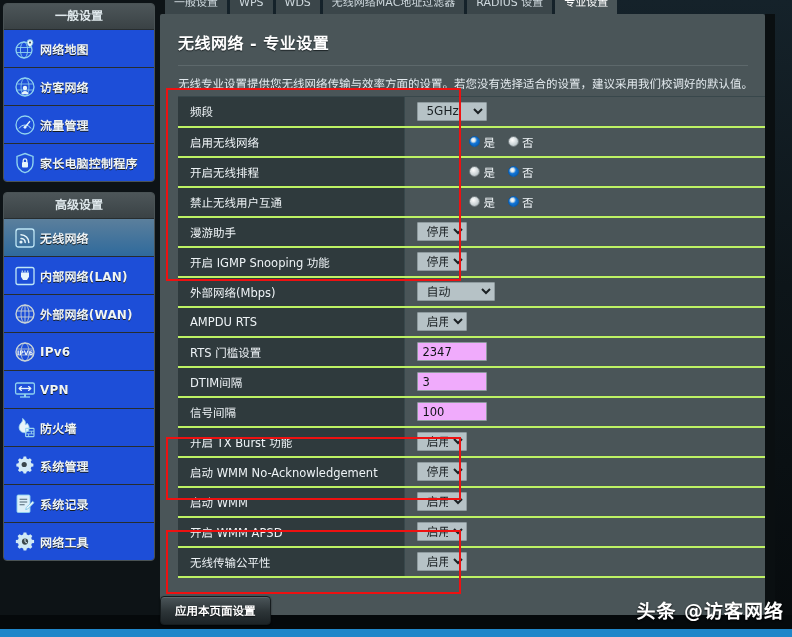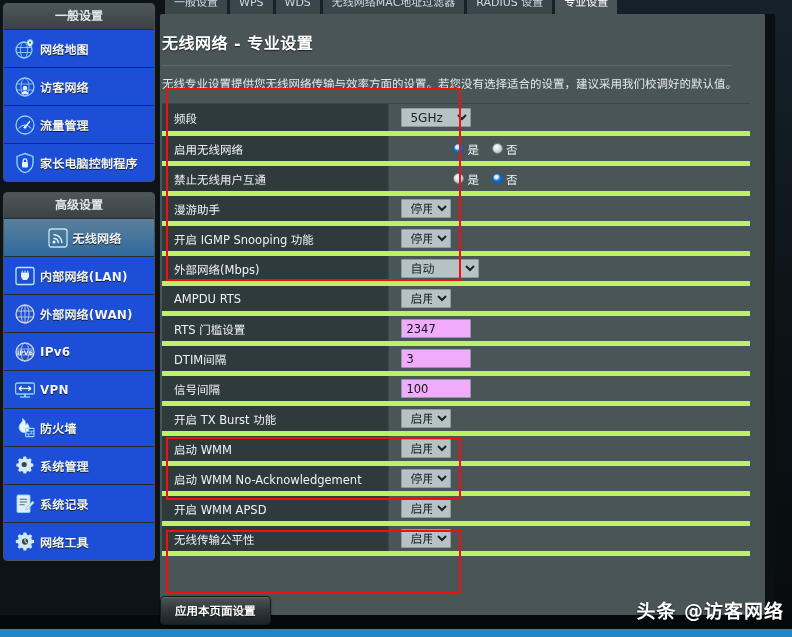--- a/index.html
+++ b/index.html
@@ -22,44 +22,44 @@
   
   .sidebar{position:absolute;left:3px;top:3px;width:152px;}
   .side-group{margin-bottom:10px;border:1px solid #4a5355;border-radius:4px;overflow:hidden;
     background:#33393b;}
   .side-head{height:25px;line-height:25px;text-align:center;font-size:12px;font-weight:bold;
     color:#dfe8ec;background:linear-gradient(180deg,#4d5659 0%,#3a4245 100%);
     border-bottom:1px solid #272d2f;}
   .side-item{display:flex;align-items:center;height:37px;padding-left:6px;
     border-bottom:1px solid #272d2f;background:#1d4ed8;cursor:pointer;}
   .side-item:last-child{border-bottom:none;}
-  .side-item.active{background:linear-gradient(180deg,#5b7f9c 0%,#2f6a9c 100%);justify-content:center;}
+  .side-item.active{background:linear-gradient(180deg,#5b7f9c 0%,#2f6a9c 100%);}
   .side-item .ico{width:30px;height:28px;flex:0 0 30px;display:flex;align-items:center;justify-content:center;}
   .side-item .lbl{font-size:12px;font-weight:bold;color:#eef4f7;letter-spacing:.2px;
     text-shadow:0 1px 0 #151a1c;}
 
   
   .tabs{position:absolute;left:165px;top:-12px;height:26px;display:flex;gap:3px;z-index:5;}
   .tab{height:26px;line-height:30px;padding:0 9px;font-size:11px;color:#cfd9de;
     background:#3b464a;border-radius:3px 3px 0 0;white-space:nowrap;cursor:pointer;}
   .tab.active{background:#4a5558;color:#fff;}
 
   
   .main{position:absolute;left:160px;top:14px;width:605px;height:601px;
     background:#4a5558;border-radius:2px;}
-  .main-inner{padding:16px 0 0 2px;}
+  .main-inner{padding:16px 0 0 18px;}
   .page-title{font-size:16px;font-weight:bold;color:#ffffff;letter-spacing:.5px;
     text-shadow:0 1px 1px #1c2325;margin:0 0 11px 0;}
   .title-rule{width:570px;height:1px;background:#5d686b;margin-bottom:10px;}
-  .page-desc{font-size:11.5px;color:#e3eaee;line-height:16px;width:575px;margin-bottom:11px;}
+  .page-desc{font-size:11.5px;color:#e3eaee;line-height:16px;width:575px;margin-bottom:4px;}
 
   
   .tbl{width:588px;border-collapse:collapse;}
   .tbl tr{height:30px;}
-  .tbl td{border-bottom:5px solid #bef264;vertical-align:middle;margin-top:32px;}
+  .tbl td{border-bottom:2px solid #bef264;vertical-align:middle;margin-top:32px;}
   .tbl tr:first-child td{border-top:1px solid #38474b;}
   td.lab{width:222px;background:#2f3a3d;padding-left:12px;font-size:11.5px;color:#eef3f6;
     border-right:1px solid #38474b;}
   td.val{width:366px;background:#4a5558;padding-left:12px;}
 
   
   select.sel{
     font-family:"DejaVu Sans","Liberation Sans",sans-serif;font-size:12px;
     color:#1b2124;background:#b6c2c6;border:1px solid #8e9a9e;
     height:19px;padding:0 2px 0 4px;border-radius:1px;outline:none;cursor:pointer;}
@@ -295,20 +295,35 @@
                     <span class="rlab">是</span>
                   </span>
                   <span class="radio-wrap">
                     <span class="rd"></span>
                     <span class="rlab">否</span>
                   </span>
                 </div>
               </td>
             </tr>
             <tr>
+              <td class="lab">开启无线排程</td>
+              <td class="val">
+                <div class="radios">
+                  <span class="radio-wrap">
+                    <span class="rd"></span>
+                    <span class="rlab">是</span>
+                  </span>
+                  <span class="radio-wrap">
+                    <span class="rd on"></span>
+                    <span class="rlab">否</span>
+                  </span>
+                </div>
+              </td>
+            </tr>
+            <tr>
               <td class="lab">禁止无线用户互通</td>
               <td class="val">
                 <div class="radios">
                   <span class="radio-wrap">
                     <span class="rd"></span>
                     <span class="rlab">是</span>
                   </span>
                   <span class="radio-wrap">
                     <span class="rd on"></span>
                     <span class="rlab">否</span>
@@ -342,26 +357,26 @@
             </tr>
             <tr>
               <td class="lab">信号间隔</td>
               <td class="val"><input class="txt" type="text" value="100" style=""></td>
             </tr>
             <tr>
               <td class="lab">开启 TX Burst 功能</td>
               <td class="val"><select class="sel w-narrow"><option>启用</option><option>停用</option></select></td>
             </tr>
             <tr>
+              <td class="lab">启动 WMM No-Acknowledgement</td>
+              <td class="val"><select class="sel w-narrow"><option>启用</option><option selected="">停用</option></select></td>
+            </tr>
+            <tr>
               <td class="lab">启动 WMM</td>
               <td class="val"><select class="sel w-narrow"><option>启用</option><option>停用</option></select></td>
-            </tr>
-            <tr>
-              <td class="lab">启动 WMM No-Acknowledgement</td>
-              <td class="val"><select class="sel w-narrow"><option>启用</option><option selected="">停用</option></select></td>
             </tr>
             <tr>
               <td class="lab">开启 WMM APSD</td>
               <td class="val"><select class="sel w-narrow"><option>启用</option><option>停用</option></select></td>
             </tr>
             <tr>
               <td class="lab">无线传输公平性</td>
               <td class="val"><select class="sel w-narrow"><option>启用</option><option>停用</option></select></td>
             </tr>
           </tbody>

